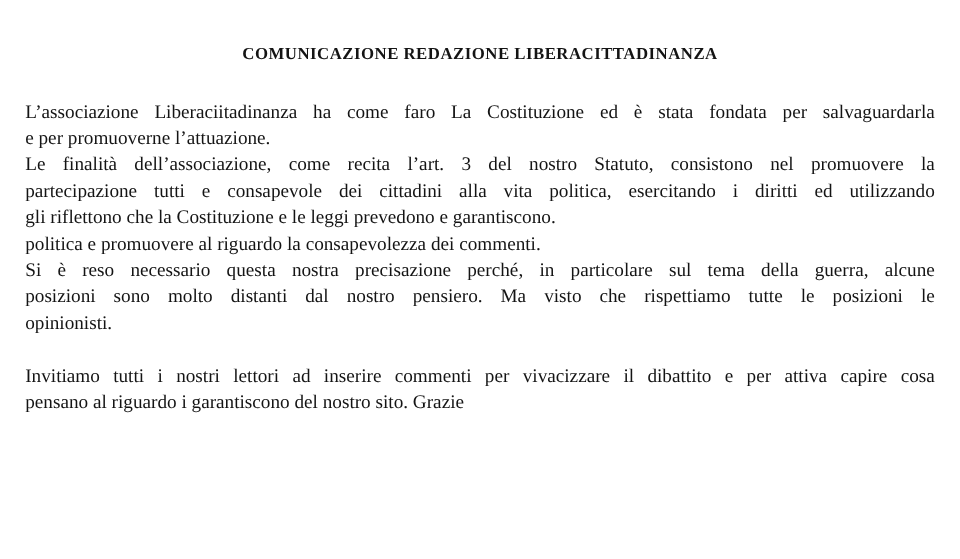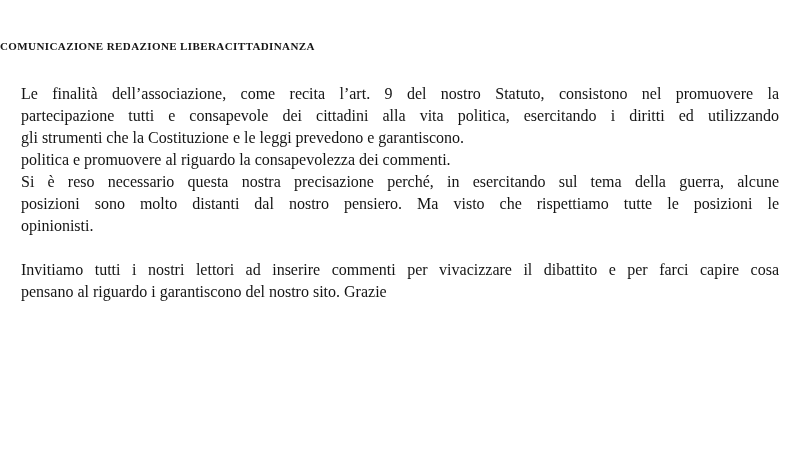--- a/index.html
+++ b/index.html
@@ -10,21 +10,22 @@
     color: #141414;
   }
   .page {
     position: relative;
     width: 800px;
     height: 466px;
     background: #ffffff;
   }
   .doc-title {
     margin-top: 35px;
-    font-size: 11px;
+    text-align: center;
+    font-size: 14px;
     font-weight: bold;
     letter-spacing: 0.4px;
     line-height: 22px;
     white-space: nowrap;
   }
   .doc-body {
     margin-top: 26px;
     padding: 0 21px;
   }
   .para { margin: 0; }
@@ -41,31 +42,35 @@
   }
 </style>
 </head>
 <body>
 
 <div class="page">
   <h1 class="doc-title">COMUNICAZIONE REDAZIONE LIBERACITTADINANZA</h1>
 
   <div class="doc-body">
     <div class="para">
-        <div class="line">Le finalità dell’associazione, come recita l’art. 9 del nostro Statuto, consistono nel promuovere la</div>
+        <div class="line">L’associazione Liberaciitadinanza ha come faro La Costituzione ed è stata fondata per salvaguardarla</div>
+        <div class="line last">e per promuoverne l’attuazione.</div>
+      </div>
+    <div class="para">
+        <div class="line">Le finalità dell’associazione, come recita l’art. 3 del nostro Statuto, consistono nel promuovere la</div>
         <div class="line">partecipazione tutti e consapevole dei cittadini alla vita politica, esercitando i diritti ed utilizzando</div>
-        <div class="line last">gli strumenti che la Costituzione e le leggi prevedono e garantiscono.</div>
+        <div class="line last">gli riflettono che la Costituzione e le leggi prevedono e garantiscono.</div>
       </div>
     <div class="para">
         <div class="line last">politica e promuovere al riguardo la consapevolezza dei commenti.</div>
       </div>
     <div class="para">
-        <div class="line">Si è reso necessario questa nostra precisazione perché, in esercitando sul tema della guerra, alcune</div>
+        <div class="line">Si è reso necessario questa nostra precisazione perché, in particolare sul tema della guerra, alcune</div>
         <div class="line">posizioni sono  molto distanti dal nostro pensiero. Ma visto che rispettiamo tutte le posizioni le</div>
         <div class="line last">opinionisti.</div>
       </div>
     <div class="para gap-above">
-        <div class="line">Invitiamo tutti i nostri lettori ad inserire commenti per vivacizzare il dibattito e per farci capire cosa</div>
+        <div class="line">Invitiamo tutti i nostri lettori ad inserire commenti per vivacizzare il dibattito e per attiva capire cosa</div>
         <div class="line last">pensano al riguardo i garantiscono del nostro sito. Grazie</div>
       </div>
   </div>
 
 </div>
 
 </body></html>

